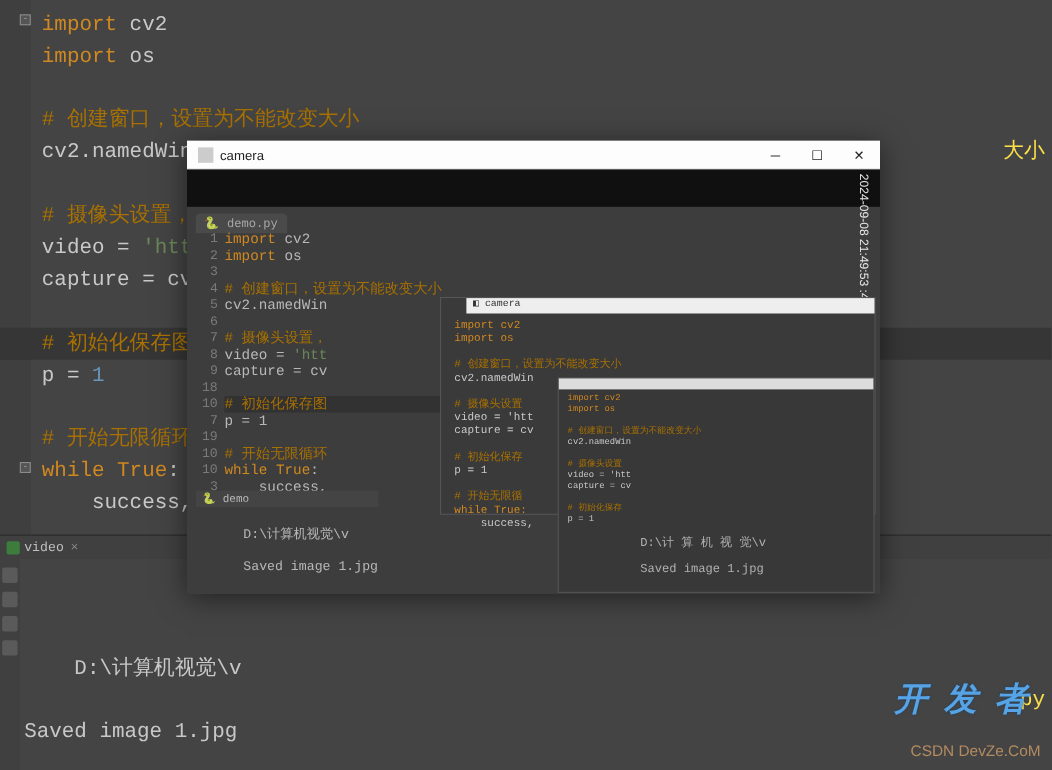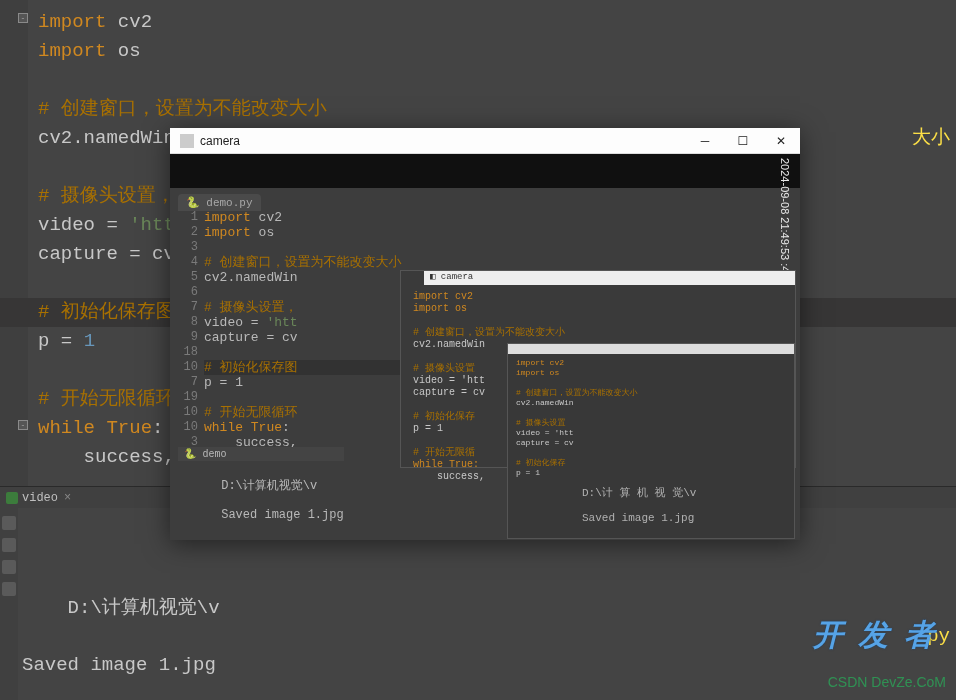--- a/index.html
+++ b/index.html
@@ -111,21 +111,21 @@
 
 .watermark-dev {
   position:absolute; right:18px; bottom:44px;
   font-family: Liberation Serif, serif; font-size:30px; font-weight:bold;
   color:#56a3e6; font-style:italic;
   text-shadow: 0 0 2px rgba(0,60,120,0.6);
   letter-spacing:4px;
 }
 .watermark-csdn {
   position:absolute; right:10px; bottom:10px;
-  font-family: sans-serif; font-size:14px; color:#22c55e; opacity:0.6;
+  font-family: sans-serif; font-size:14px; color:#fdba74; opacity:0.6;
 }
 .truncated-end { color:#fde047; position:absolute; right:6px;font-family:Liberation Mono, monospace; }
 </style>
 </head>
 <body>
 
 <div class="gutter"></div>
 <div class="fold" style="top:13px">-</div>
 <div class="fold" style="top:420px">-</div>
 

